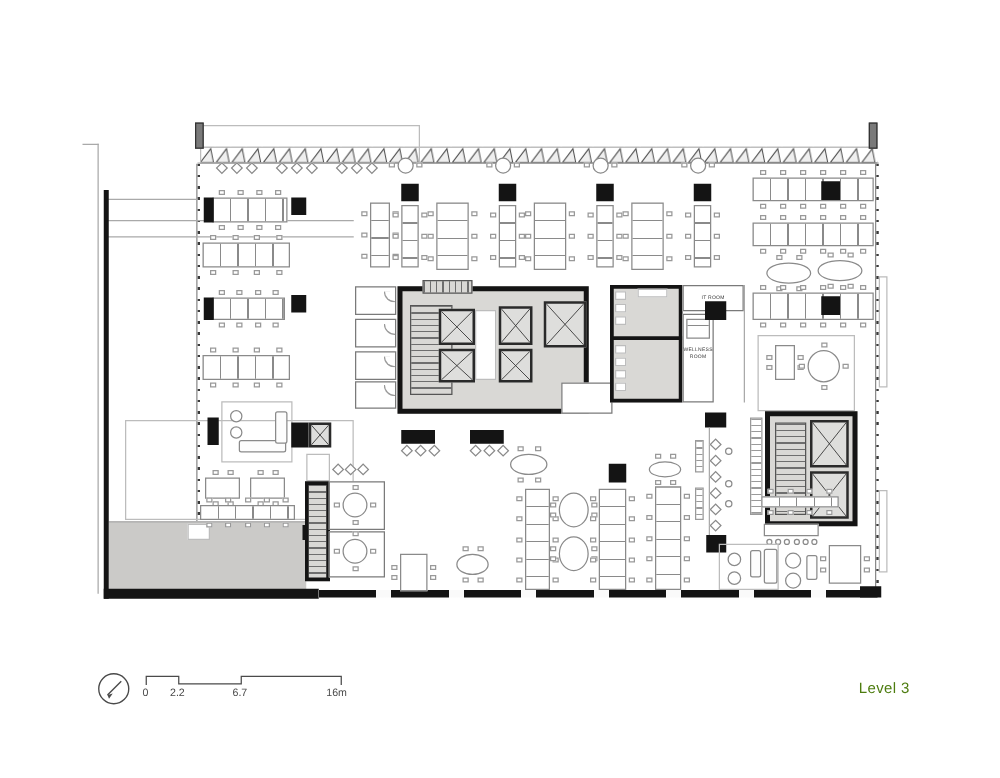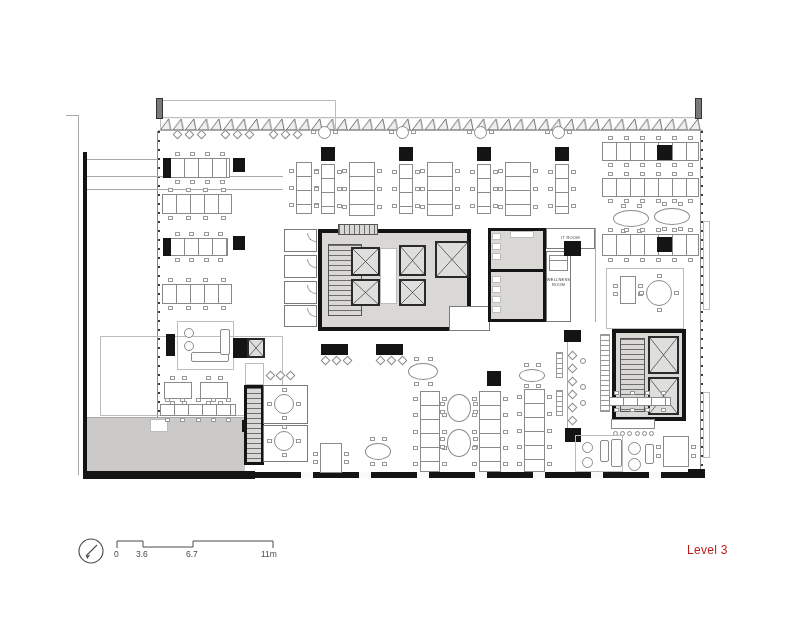--- a/index.html
+++ b/index.html
@@ -31,21 +31,21 @@
   .diam{background:#fff;border:1px solid #8a8a8a;transform:rotate(45deg);}
   .sofa{background:#fdfdfd;border:1px solid #8a8a8a;border-radius:2px;}
   .bed{background-color:#fff;border:1px solid #8a8a8a;background-image:linear-gradient(180deg,transparent 0 4px,#8a8a8a 4px 5px,transparent 5px);}
   .lockers{border:1px solid #9a9a9a;background-image:repeating-linear-gradient(180deg,#9a9a9a 0 1px,transparent 1px 5px);}
   .glaz{background:repeating-linear-gradient(90deg,#141414 0 46px,#fafafa 46px 58px);}
   .ticksv{border-left:1px solid #8a8a8a;background-image:repeating-linear-gradient(180deg,#3a3a3a 0 2px,transparent 2px 9px);}
   .arc{border-left:1px solid #9a9a9a;border-bottom:1px solid #9a9a9a;border-bottom-left-radius:100% 100%;}
   .lbl{position:absolute;color:#3a3a3a;}
   .tiny{font-size:4px;line-height:5px;letter-spacing:0.2px;text-align:center;}
   .scale-num{font-size:8.5px;color:#4a4a4a;}
-  .level{font-size:12px;color:#b91c1c;letter-spacing:0.3px;}
+  .level{font-size:12px;color:#4d7c0f;letter-spacing:0.3px;}
 </style>
 </head>
 <body>
 
 <div id="stage">
 
   <svg style="position:absolute;left:160px;top:117px" width="542" height="14">
     <defs>
       <pattern id="sp" width="12.6" height="14" patternUnits="userSpaceOnUse">
         <path d="M0.3 13 L8.6 2 L10.8 13 Z" fill="#efefef" stroke="#4a4a4a" stroke-width="0.8"></path>
@@ -510,19 +510,19 @@
       <circle cx="15" cy="15" r="12" fill="none" stroke="#4a4a4a" stroke-width="1.1"></circle>
       <line x1="21" y1="9" x2="10" y2="20" stroke="#4a4a4a" stroke-width="1.1"></line>
       <path d="M10 20 l4.2 -1.2 l-3 4.2 z" fill="#4a4a4a"></path>
     </svg>
 
     <div>
       <svg style="position:absolute;left:116px;top:530px" width="170" height="22" viewBox="0 0 170 22">
         <path d="M1 18 L1 11 L27 11 L27 17 L77 17 L77 11 L157 11 L157 18" fill="none" stroke="#4a4a4a" stroke-width="1"></path>
       </svg>
       <span class="lbl scale-num" style="left:114px;top:549px">0</span>
-      <span class="lbl scale-num" style="left:136px;top:549px">3.6</span>
+      <span class="lbl scale-num" style="left:136px;top:549px">2.2</span>
       <span class="lbl scale-num" style="left:186px;top:549px">6.7</span>
-      <span class="lbl scale-num" style="left:261px;top:549px">11m</span>
+      <span class="lbl scale-num" style="left:261px;top:549px">16m</span>
     </div>
 
   </div>
 </div>
 
 </body></html>

